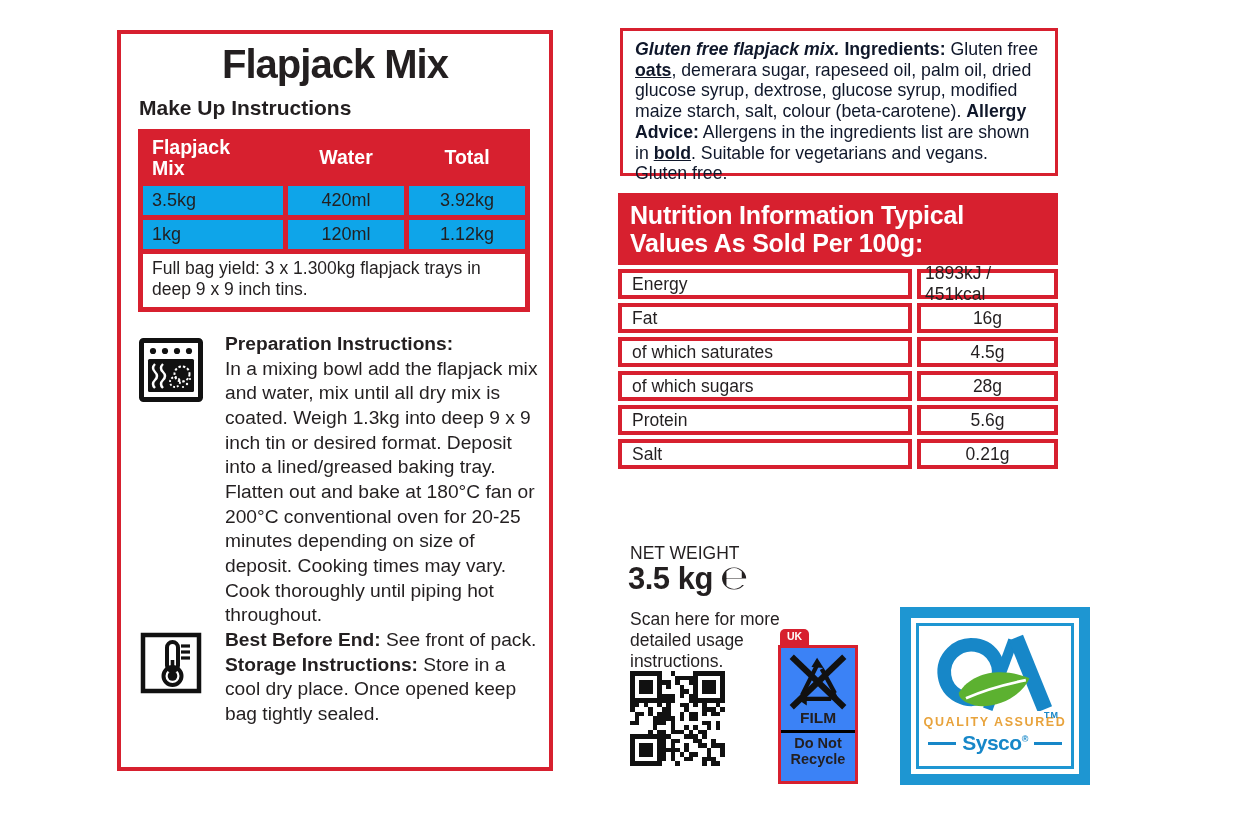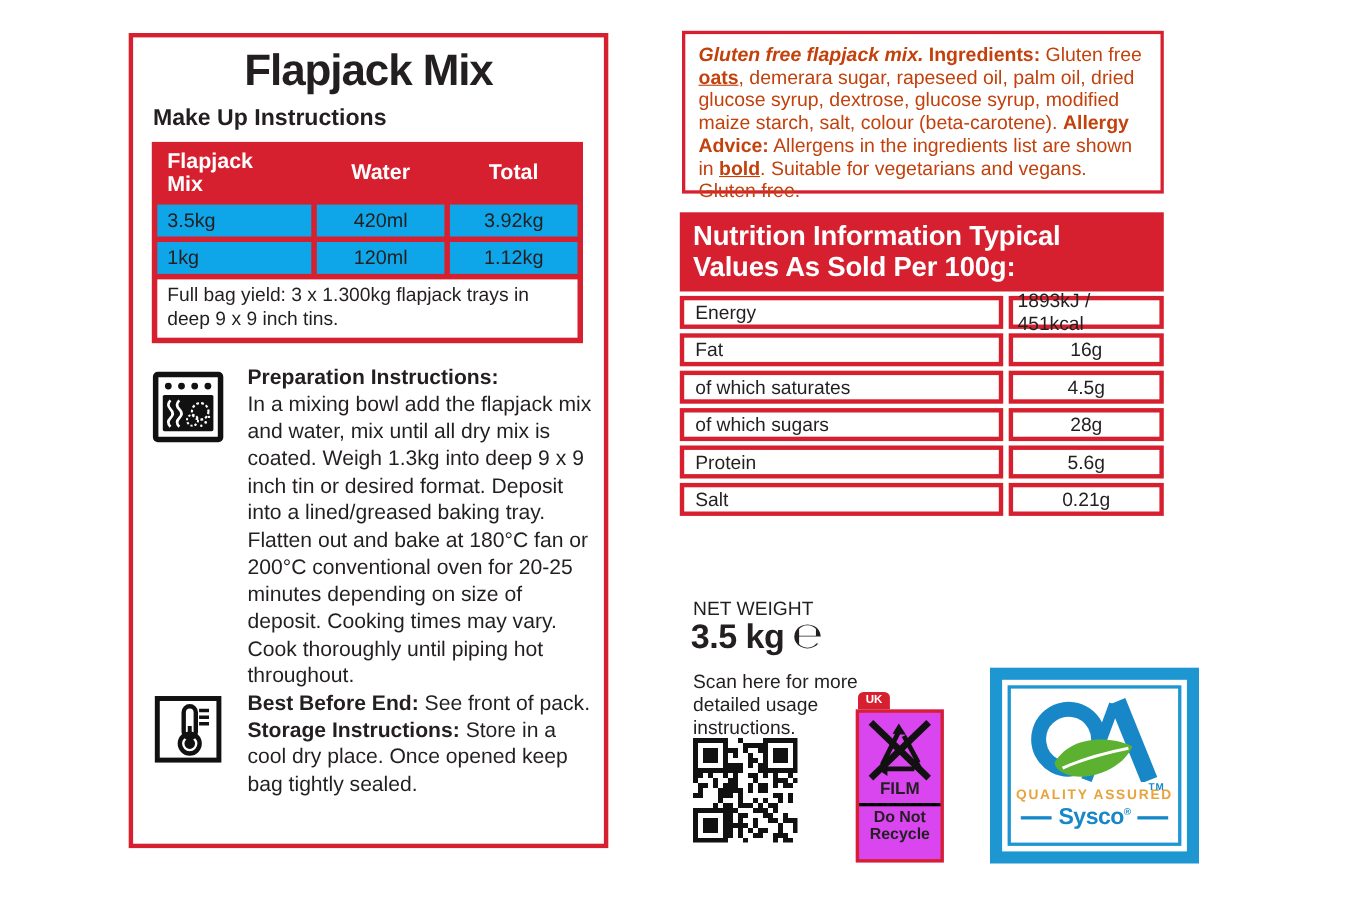--- a/index.html
+++ b/index.html
@@ -34,21 +34,21 @@
   .icon{position:absolute}
   .oven{top:303px;left:17px;width:66px;height:66px}
   .thermo{top:598px;left:19px;width:62px;height:62px}
   .prep-text{position:absolute;top:298px;left:104px;width:320px;font-size:19.2px;line-height:1.285}
   .prep-text p{margin:0}
   .b{font-weight:bold}
   .blockhead{display:block}
   
   .ing-box{position:absolute;left:620px;top:28px;width:438px;height:148px;
     border:3px solid var(--red);padding:8px 12px;background:#fff}
-  .ing-box p{margin:0;font-size:17.7px;line-height:1.17;color:#c2410c}
+  .ing-box p{margin:0;font-size:17.7px;line-height:1.17;color:#0f172a}
   .bi{font-weight:bold;font-style:italic}
   .bu{font-weight:bold;text-decoration:underline}
   
   .nutri{position:absolute;left:618px;top:193px;width:440px}
   .nutri-head{background:var(--red);color:#fff;font-weight:bold;font-size:25px;
     line-height:1.12;padding:8px 12px;letter-spacing:-0.2px}
   .n-row{display:grid;grid-template-columns:294px 141px;column-gap:5px;margin-top:4px}
   .n-cell{border:4px solid var(--red);background:#fff;font-size:17.5px;height:30px;
     display:flex;align-items:center;padding:0 10px}
   .n-val{justify-content:center;padding:0 4px}
@@ -57,21 +57,21 @@
   .nw-value{position:absolute;left:628px;top:558px;font-size:31px;font-weight:bold;letter-spacing:-0.5px}
   .e-mark{font-family:"DejaVu Sans",sans-serif;font-weight:normal;font-size:33px;margin-left:7px}
   .scan-caption{position:absolute;left:630px;top:609px;width:168px;font-size:17.5px;line-height:1.2}
   .qr{position:absolute;left:630px;top:671px;width:95px;height:95px}
   .qr svg{width:100%;height:100%;shape-rendering:crispEdges;fill:#111}
   
   .film{position:absolute;left:778px;top:629px;width:64px;height:156px}
   .uk-tab{position:absolute;top:0;left:2px;background:var(--red);color:#fff;font-weight:bold;
     font-size:10.5px;padding:1px 7px 3px;border-radius:5px 5px 0 0}
   .film-box{position:absolute;top:16px;left:0;width:80px;height:139px;border:3px solid var(--red);
-    background:#d946ef;display:flex;flex-direction:column;align-items:center}
+    background:#3b82f6;display:flex;flex-direction:column;align-items:center}
   .film-box svg{width:60px;height:60px;margin-top:4px}
   .film-word{font-weight:bold;font-size:15.5px;margin-top:-3px}
   .film-rule{width:100%;height:2.5px;background:#000;margin:3px 0 2px}
   .dnr{font-weight:bold;font-size:14.5px;line-height:1.12;text-align:center}
   
   .qa{position:absolute;left:900px;top:607px;width:190px;height:178px;background:var(--blue);padding:11px}
   .qa-in1{width:100%;height:100%;background:#fff;padding:5px}
   .qa-in2{width:100%;height:100%;border:3px solid var(--blue);background:#fff;position:relative;
     display:flex;flex-direction:column;align-items:center}
   .qa-in2 svg{width:128px;height:78px;margin-top:7px}

